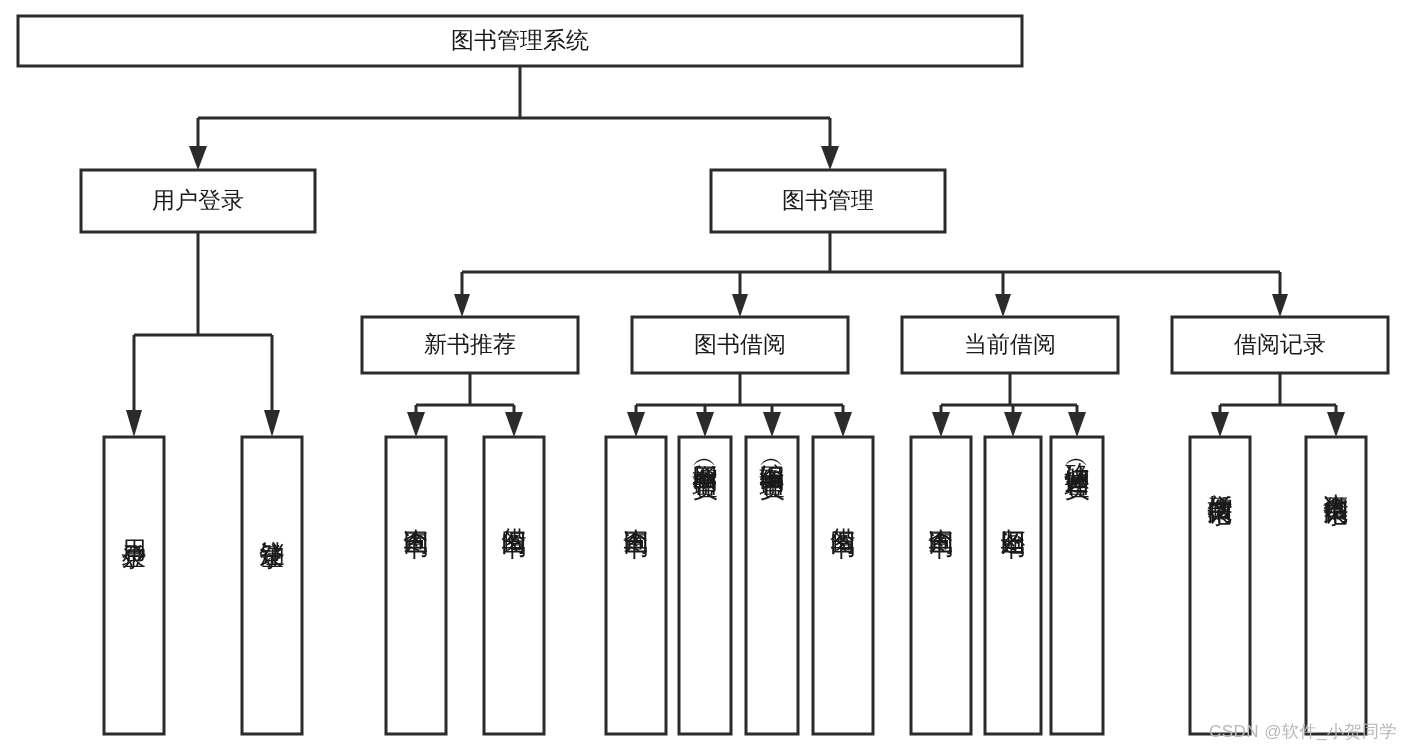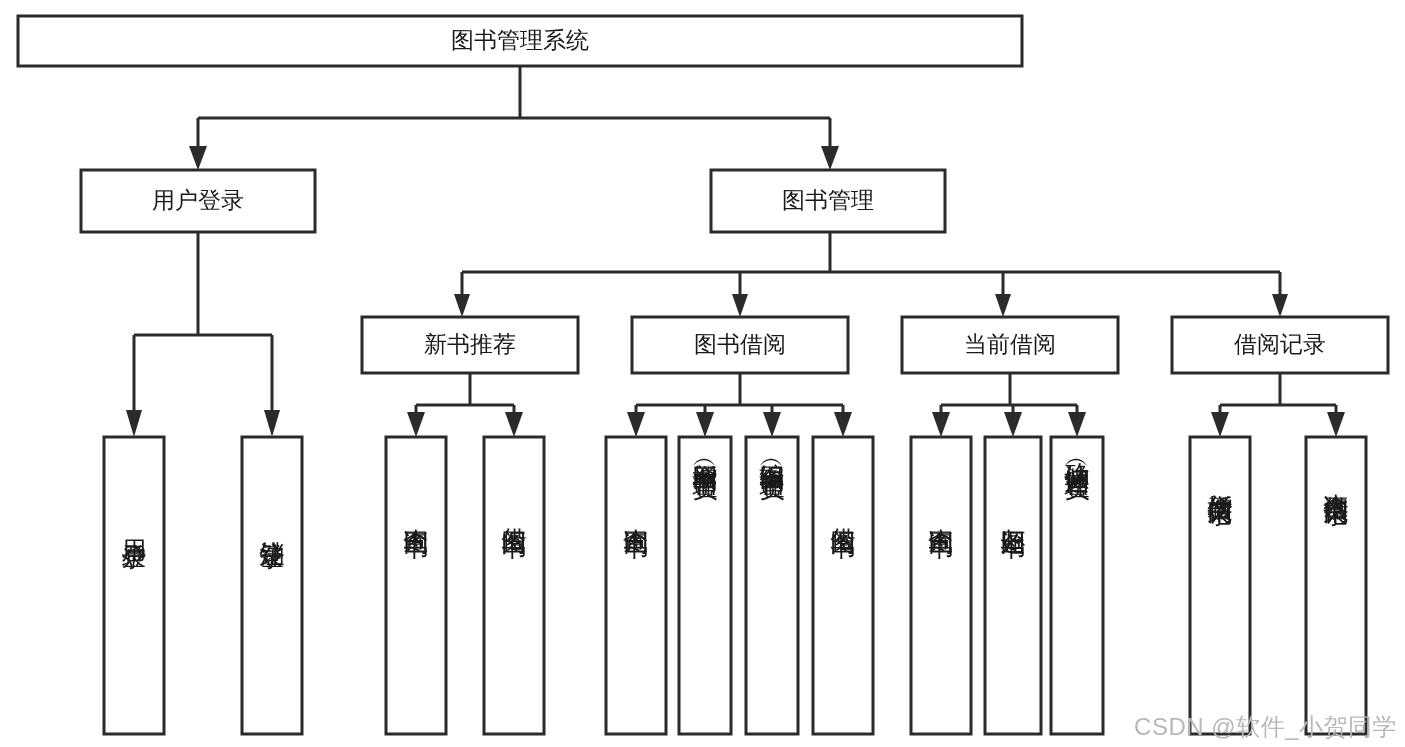--- a/index.html
+++ b/index.html
@@ -59,21 +59,21 @@
     color: #1a1a1a;
     white-space: nowrap;
     transform: translateX(-50%);
     pointer-events: none;
   }
   .watermark {
     position: absolute;
     right: 8px;
     bottom: 4px;
     font-family: "Liberation Sans", "DejaVu Sans", sans-serif;
-    font-size: 24px;
+    font-size: 17px;
     color: #b8b8b8;
     letter-spacing: 0.5px;
     white-space: nowrap;
   }
 </style>
 </head>
 <body>
 
 <div id="diagram-root">
 

